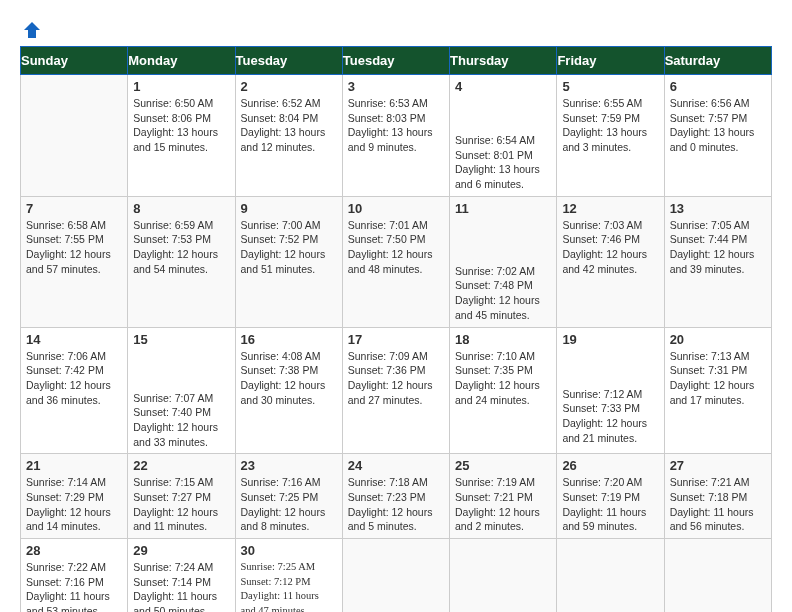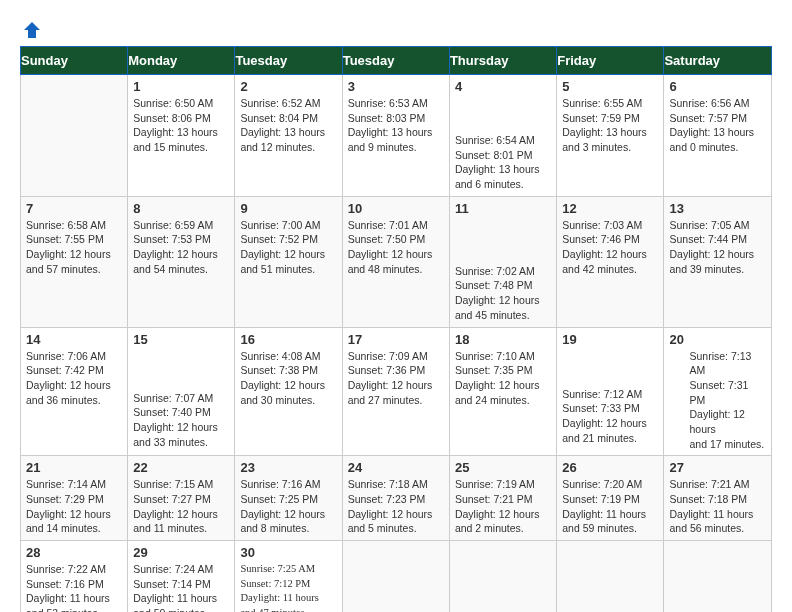--- a/index.html
+++ b/index.html
@@ -262,21 +262,21 @@
         </td>
         <td>
           <div class="day-number">19</div>
           <div class="day-info" style="white-space: pre-line; margin-top: 40px;">Sunrise: 7:12 AM
 Sunset: 7:33 PM
 Daylight: 12 hours
 and 21 minutes.</div>
         </td>
         <td>
           <div class="day-number">20</div>
-          <div class="day-info" style="white-space: pre-line; margin-left: 20px;">Sunrise: 7:13 AM
+          <div class="day-info" style="white-space: pre-line;">Sunrise: 7:13 AM
 Sunset: 7:31 PM
 Daylight: 12 hours
 and 17 minutes.</div>
         </td>
       </tr>
       <tr>
         <td>
           <div class="day-number">21</div>
           <div class="day-info" style="white-space: pre-line;">Sunrise: 7:14 AM
 Sunset: 7:29 PM

